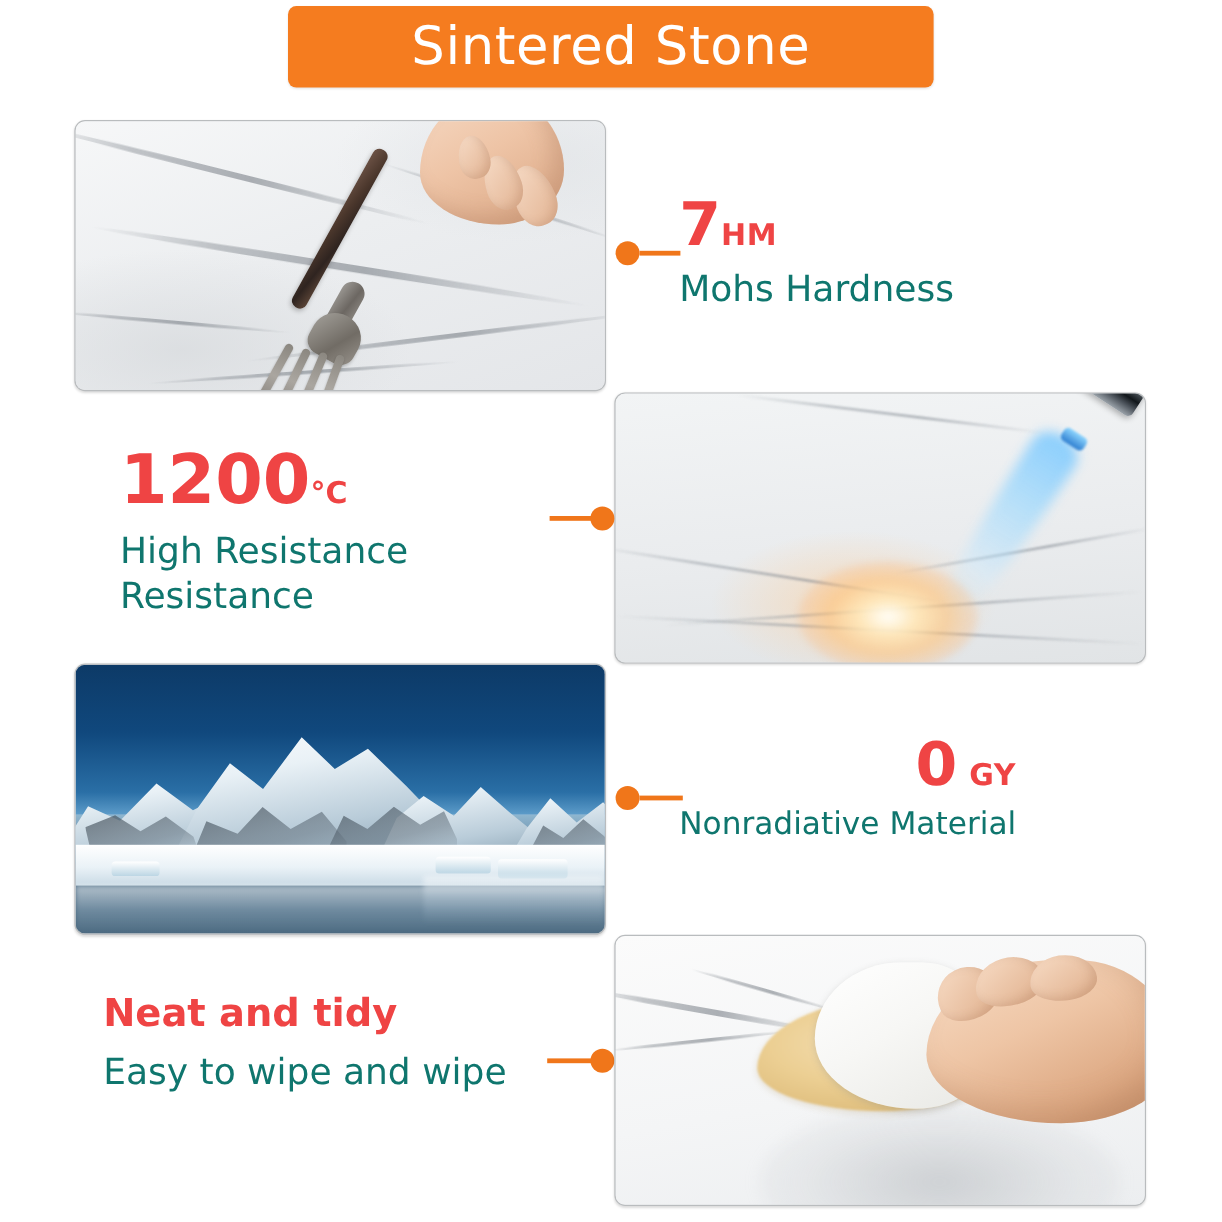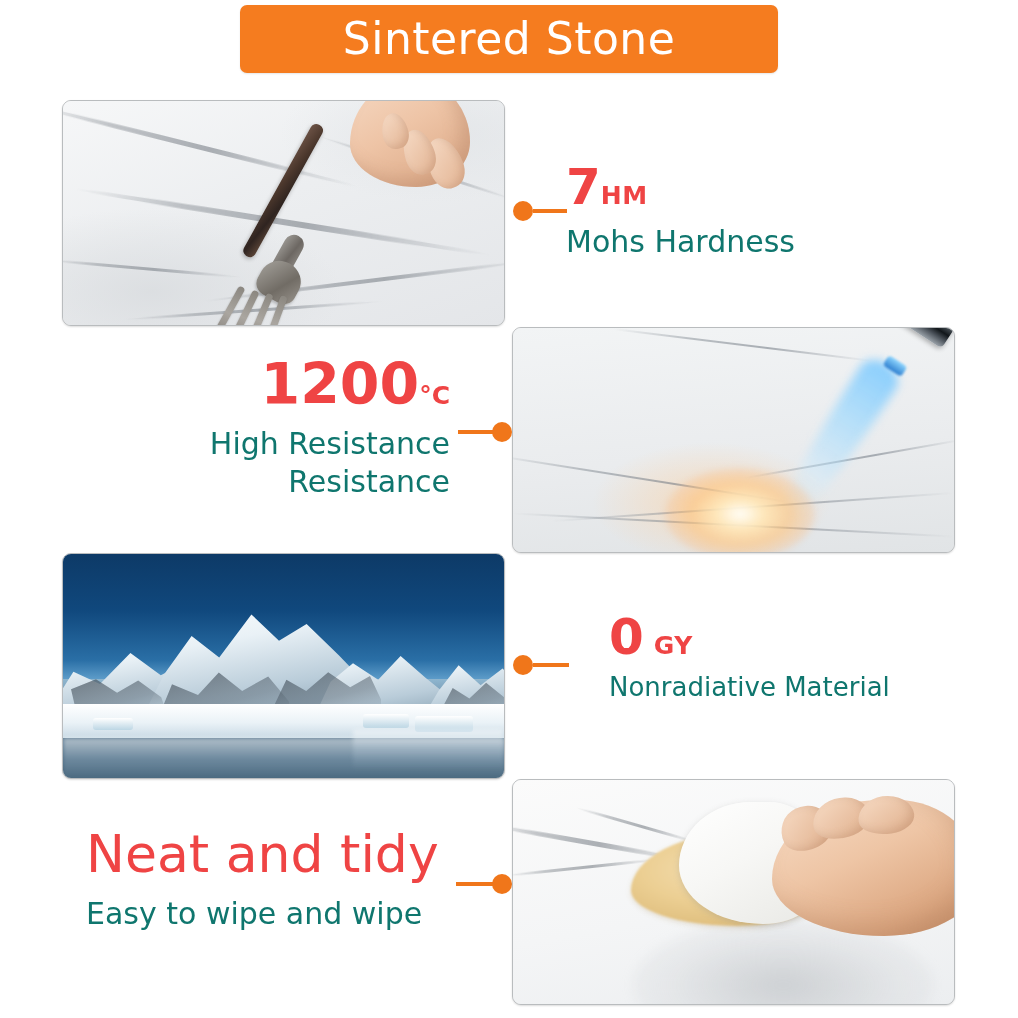--- a/index.html
+++ b/index.html
@@ -280,34 +280,34 @@
     font-family: "DejaVu Sans", "Liberation Sans", sans-serif;
   }
 
   
   .stat-hardness { left: 566px; top: 162px; text-align: left; }
   .stat-hardness .headline { font-size: 50px; font-weight: 700; }
   .stat-hardness .unit { font-size: 25px; font-weight: 700; letter-spacing: 0.5px; }
   .stat-hardness .sub { font-size: 30px; margin-top: 12px; }
 
   
-  .stat-temp { left: 100px; top: 356px; width: 350px; text-align: right; }
+  .stat-temp { left: 100px; top: 372px; width: 350px; }
   .stat-temp .headline { font-size: 57px; font-weight: 700; }
   .stat-temp .unit { font-size: 25px; font-weight: 700; }
   .stat-temp .sub { font-size: 30px; margin-top: 12px; line-height: 1.28; }
 
   
-  .stat-radiation { left: 566px; top: 612px; text-align: left; margin-left: 43px; }
+  .stat-radiation { left: 566px; top: 612px; text-align: right; }
   .stat-radiation .headline { font-size: 50px; font-weight: 700; }
   .stat-radiation .unit { font-size: 25px; font-weight: 700; letter-spacing: 0.5px; }
   .stat-radiation .sub { font-size: 26px; margin-top: 10px; }
 
   
   .stat-clean { left: 86px; top: 828px; width: 364px; text-align: left; }
-  .stat-clean .headline { font-size: 52px; font-weight: 400; }
+  .stat-clean .headline { font-size: 32px; font-weight: 700; }
   .stat-clean .sub { font-size: 30px; margin-top: 16px; }
 
   
   .connector { position: absolute; }
   .connector .dot {
     position: absolute;
     width: 20px; height: 20px;
     border-radius: 50%;
     background: #F0761A;
   }

